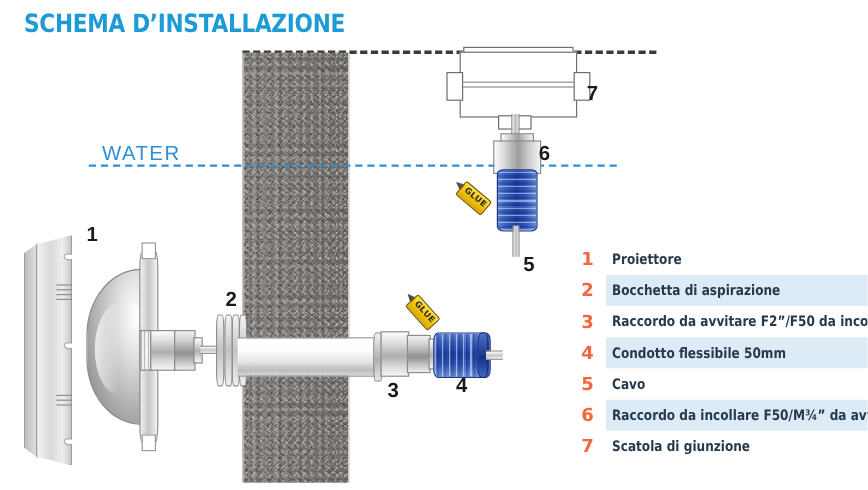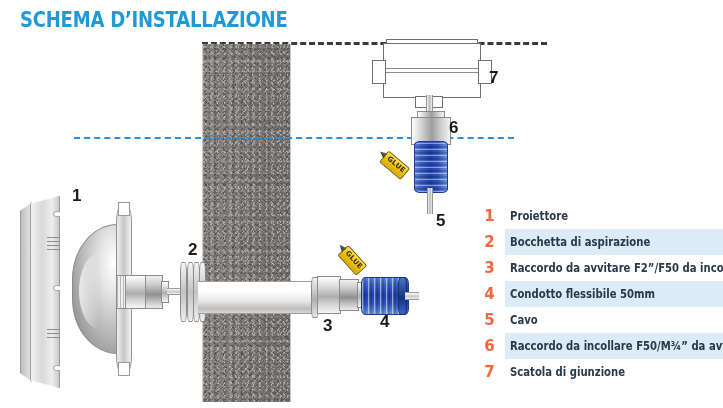--- a/index.html
+++ b/index.html
@@ -295,20 +295,21 @@
 
   <div id="title">SCHEMA D’INSTALLAZIONE</div>
 
   <div id="ground-line"></div>
 
   <div id="wall">
     <div id="wall-grain"></div>
   </div>
 
   <div id="water-line"></div>
+  <div id="water-label">WATER</div>
 
   <div id="bracket">
     <div class="edge"></div>
     <div class="face">
       <div class="vent" style="top:40px;"></div>
       <div class="vent" style="top:44px;"></div>
       <div class="vent" style="top:48px;"></div>
       <div class="vent" style="top:52px;"></div>
       <div class="vent" style="top:132px;"></div>
       <div class="vent" style="top:136px;"></div>

